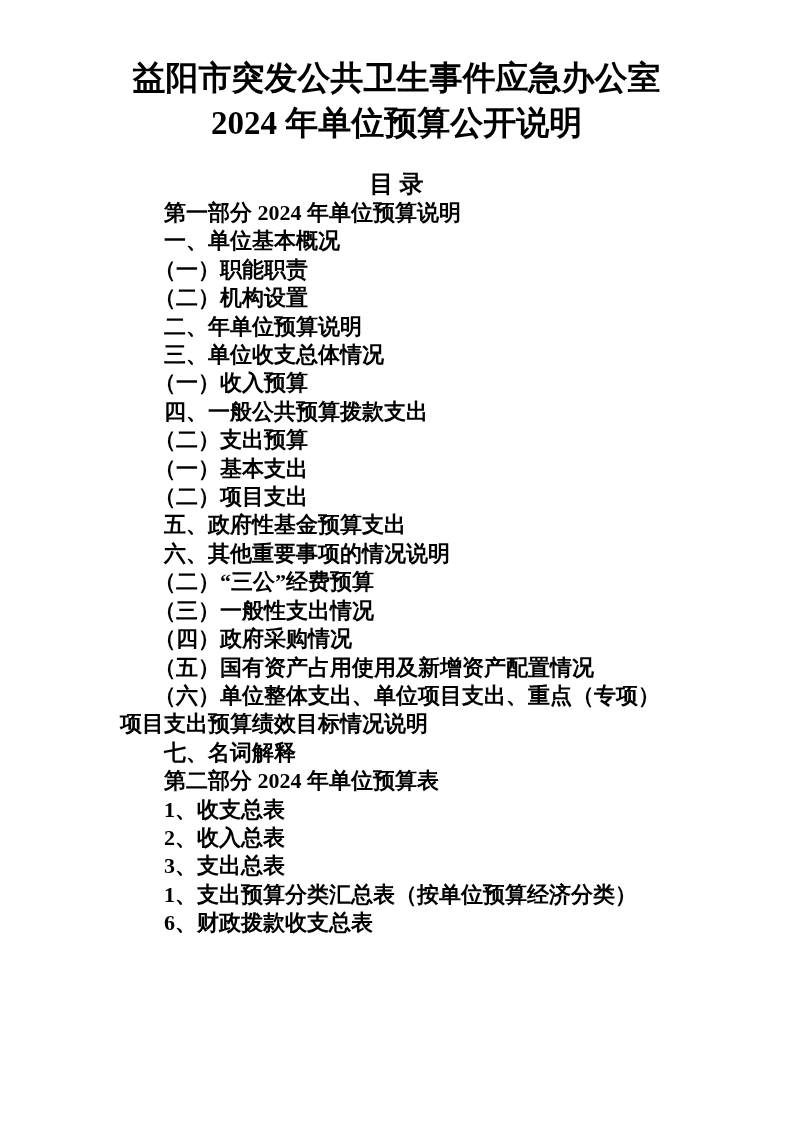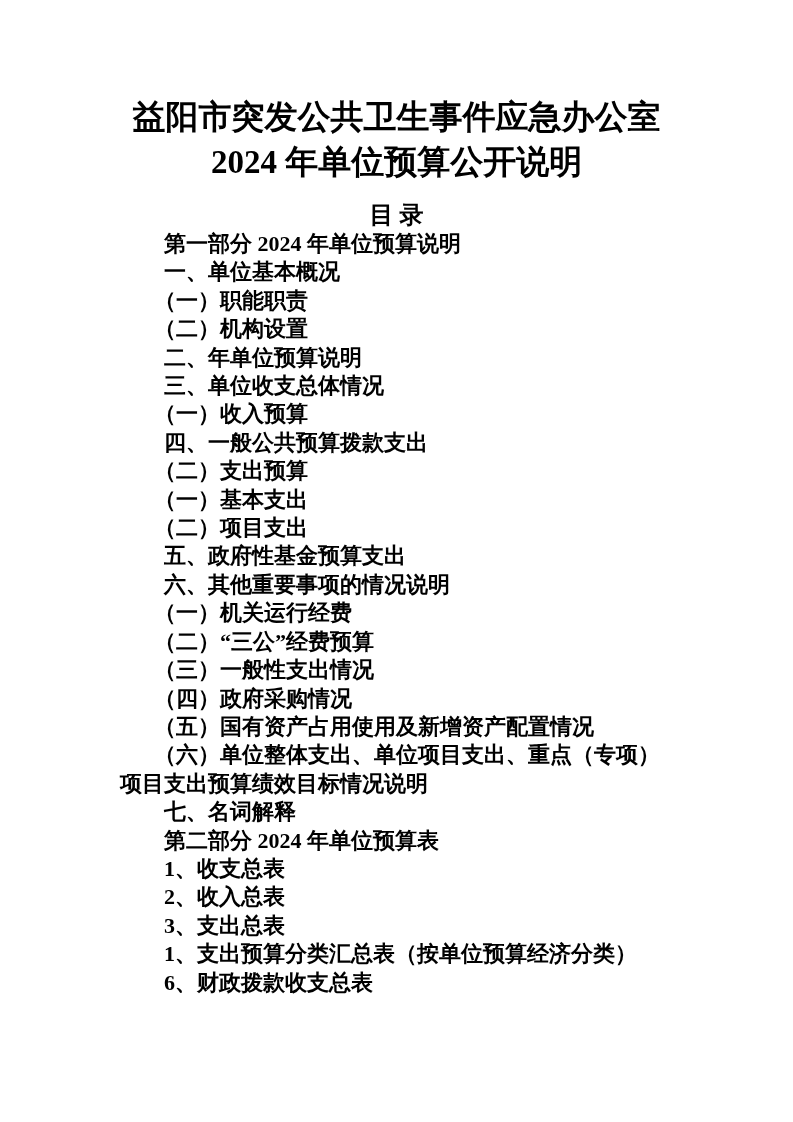--- a/index.html
+++ b/index.html
@@ -15,30 +15,30 @@
     margin: 0 auto;
     background: #ffffff;
     color: #000000;
     font-family: "Liberation Serif", "DejaVu Serif", serif;
     overflow: hidden;
   }
   .content {
     padding: 0 120px;
   }
   .title-block {
-    margin-top: 95px;
+    margin-top: 56px;
     text-align: center;
     font-weight: bold;
     font-size: 33px;
     line-height: 45px;
     letter-spacing: 0px;
     white-space: nowrap;
   }
   .toc-heading {
-    margin-top: 15px;
+    margin-top: 23px;
     text-align: center;
     font-weight: bold;
     font-size: 24px;
     line-height: 30px;
   }
   .toc {
     margin-top: 0;
     font-size: 22px;
   }
   .toc-line {
@@ -77,21 +77,20 @@
       <p class="toc-line paren">（二）机构设置</p>
       <p class="toc-line">二、年单位预算说明</p>
       <p class="toc-line">三、单位收支总体情况</p>
       <p class="toc-line paren">（一）收入预算</p>
       <p class="toc-line">四、一般公共预算拨款支出</p>
       <p class="toc-line paren">（二）支出预算</p>
       <p class="toc-line paren">（一）基本支出</p>
       <p class="toc-line paren">（二）项目支出</p>
       <p class="toc-line">五、政府性基金预算支出</p>
       <p class="toc-line">六、其他重要事项的情况说明</p>
-      <p class="toc-line paren">（一）机关运行经费</p>
       <p class="toc-line paren">（二）“三公”经费预算</p>
       <p class="toc-line paren">（三）一般性支出情况</p>
       <p class="toc-line paren">（四）政府采购情况</p>
       <p class="toc-line paren">（五）国有资产占用使用及新增资产配置情况</p>
       <p class="toc-line paren">（六）单位整体支出、单位项目支出、重点（专项）项目支出预算绩效目标情况说明</p>
       <p class="toc-line">七、名词解释</p>
       <p class="toc-line bold">第二部分 2024 年单位预算表</p>
       <p class="toc-line">1、收支总表</p>
       <p class="toc-line">2、收入总表</p>
       <p class="toc-line">3、支出总表</p>

